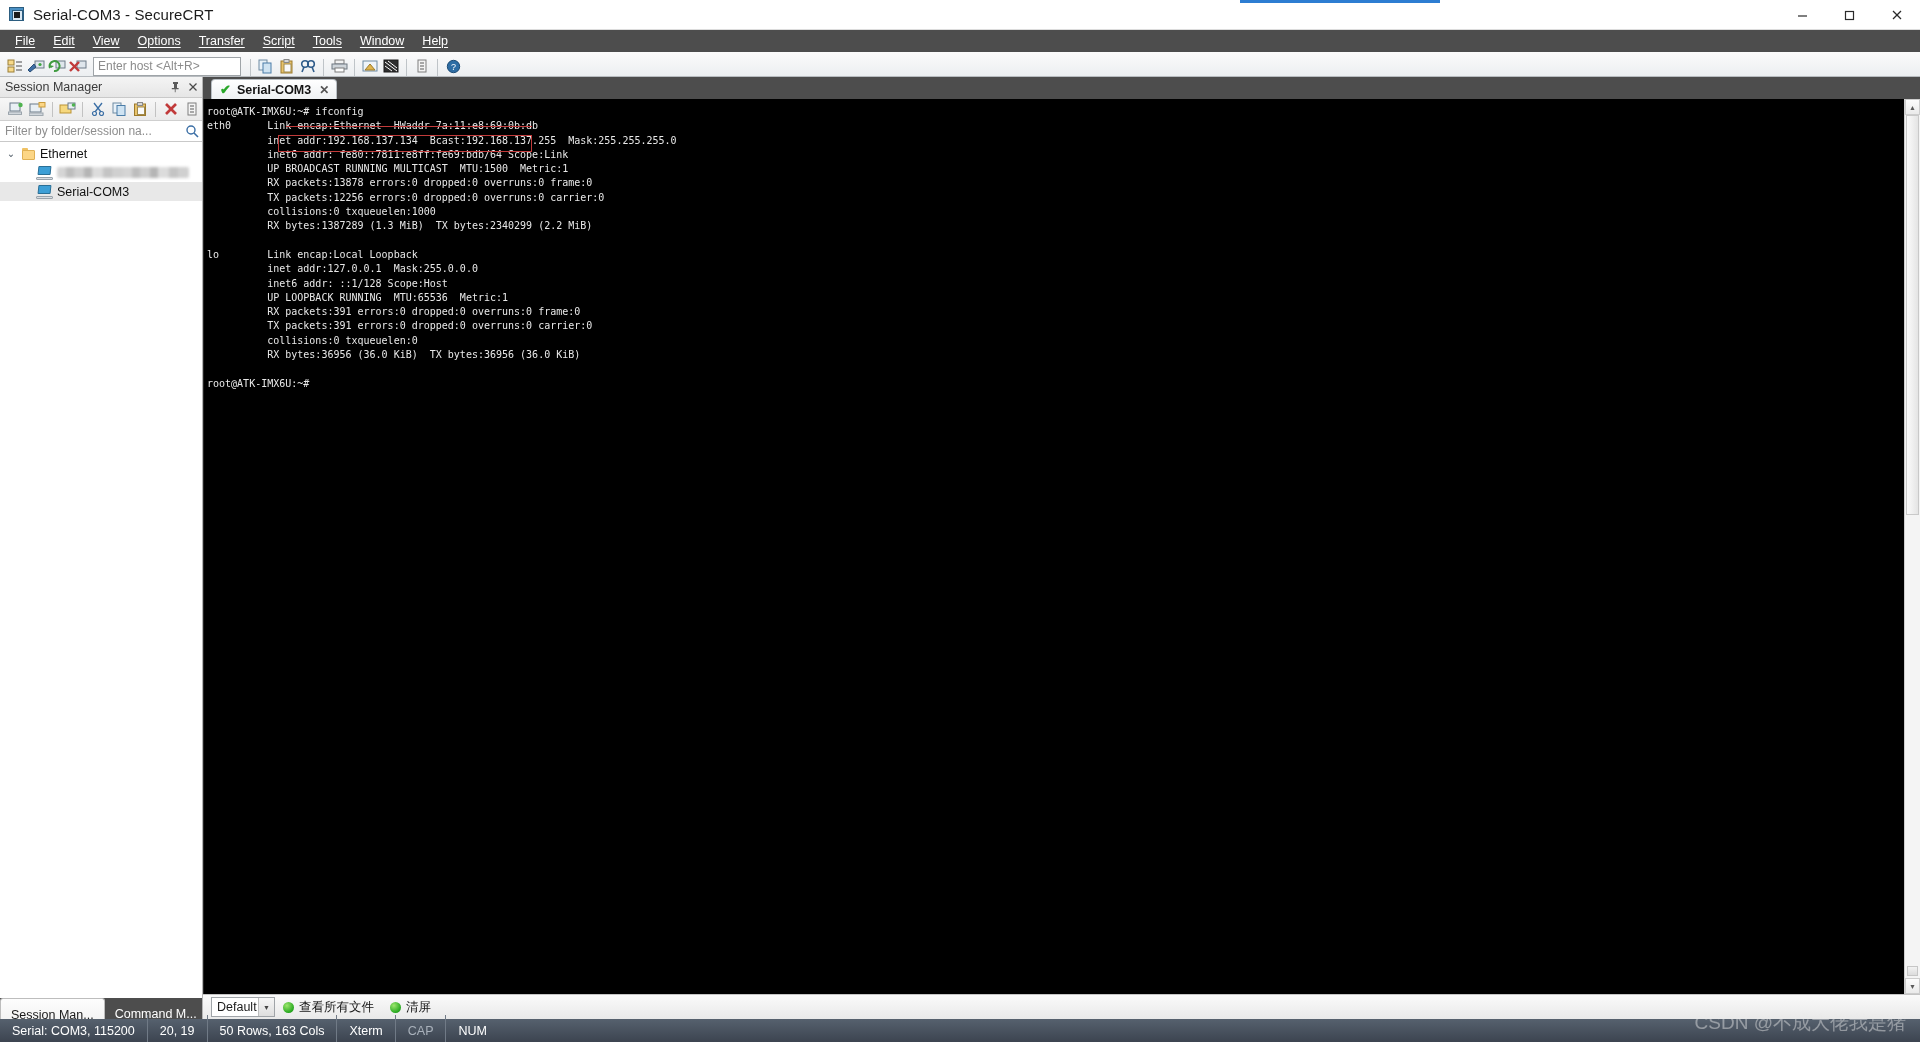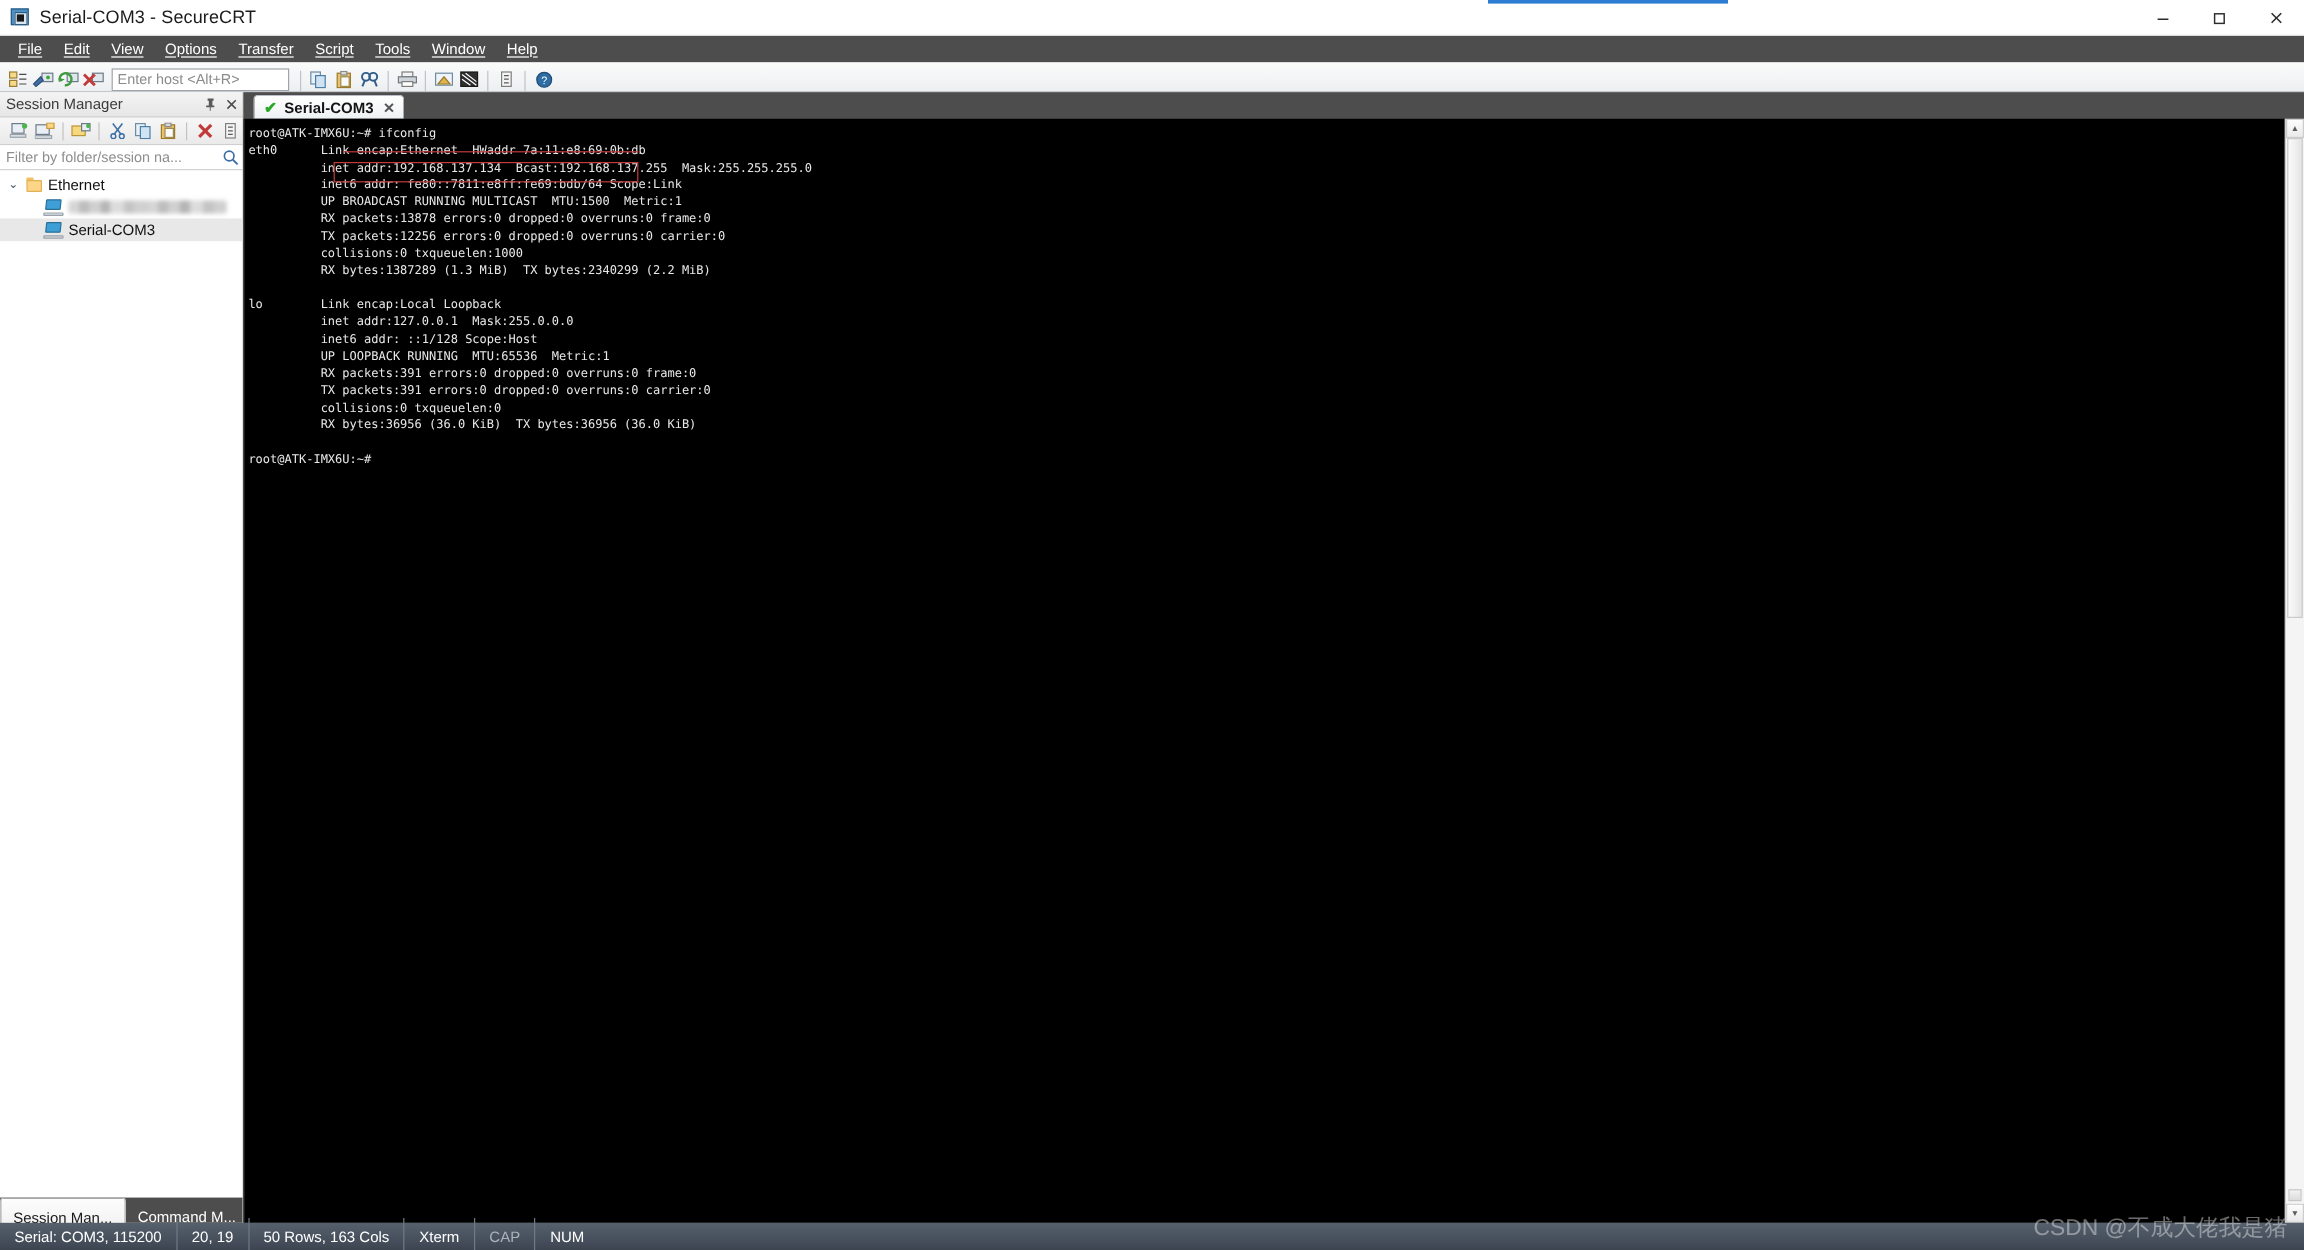--- a/index.html
+++ b/index.html
@@ -617,20 +617,34 @@
         <div class="scrollbar">
           <div class="sb-btn">▲</div>
           <div class="sb-track">
             <div class="sb-thumb"></div>
             <div class="sb-grip"></div>
           </div>
           <div class="sb-btn">▼</div>
         </div>
       </div>
 
+      <div class="buttonbar">
+        <div class="bb-select">
+          <span class="cap">Default</span>
+          <span class="arrow">▼</span>
+        </div>
+        <div class="bb-btn">
+          <span class="dot"></span>
+          <span>查看所有文件</span>
+        </div>
+        <div class="bb-btn">
+          <span class="dot"></span>
+          <span>清屏</span>
+        </div>
+      </div>
     </div>
   </div>
 
   <div class="statusbar">
     <div class="sb-cell first">Serial: COM3, 115200</div>
     <div class="sb-cell">20, 19</div>
     <div class="sb-cell">50 Rows, 163 Cols</div>
     <div class="sb-cell">Xterm</div>
     <div class="sb-cell dim">CAP</div>
     <div class="sb-cell">NUM</div>

